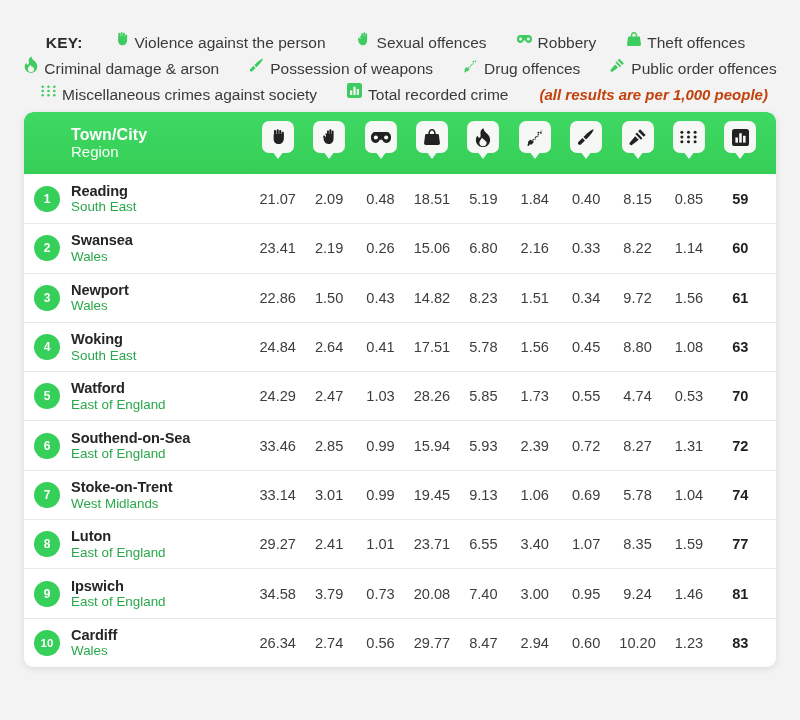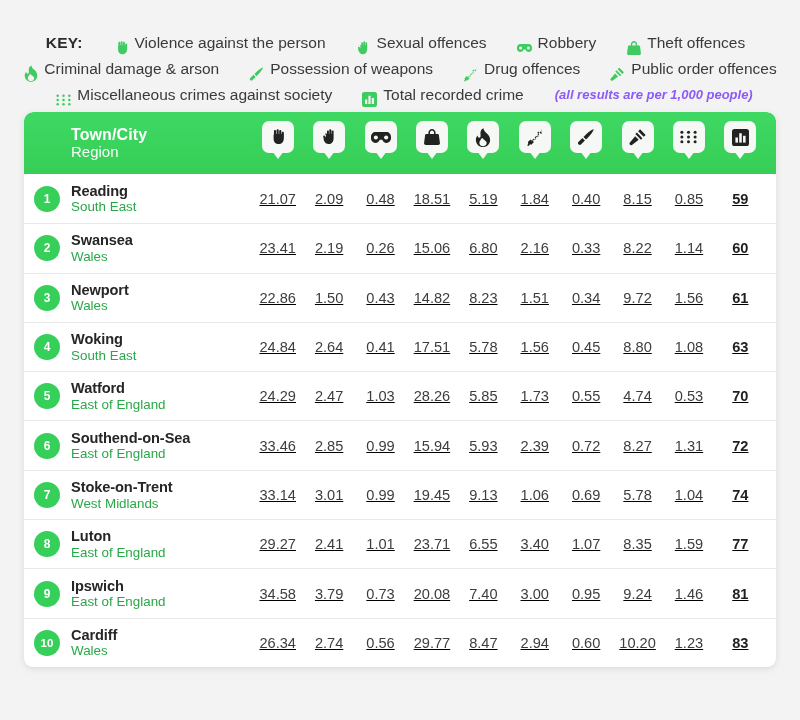--- a/index.html
+++ b/index.html
@@ -28,38 +28,38 @@
   }
   .key-label{
     font-weight:bold;
     font-size:15.5px;
     color:#2c2c2c;
     margin-right:10px;
     letter-spacing:.2px;
   }
   .key-item{
     display:inline-flex;
-    align-items:flex-end;
+    align-items:flex-start;
     margin:0 9px;
     font-size:15.5px;
     color:#3a3a3a;
     white-space:nowrap;
   }
   .key-item .kicon{
     margin-right:6px;
     display:inline-flex;
     align-items:center;
     justify-content:center;
     width:15px;height:17px;
   }
   .key-note{
     font-style:italic;
     font-weight:bold;
-    font-size:13px;
-    color:#8b5cf6;
+    font-size:15px;
+    color:#c2410c;
     margin-left:10px;
     white-space:nowrap;
   }
 
   
   .card{
     position:absolute;
     left:24px; top:112px;
     width:752px;
     background:#ffffff;
@@ -137,21 +137,21 @@
   }
   .rank.wide{font-size:11.5px;}
   .names{line-height:1.14;}
   .names .town{
     display:block;font-size:14.6px;font-weight:bold;color:#262626;
     letter-spacing:-.1px;
   }
   .names .region{
     display:block;font-size:13.4px;color:#2aa749;
   }
-  .vals{flex:1;display:flex;align-items:center;padding-right:10px;box-sizing:border-box;text-decoration:underline;}
+  .vals{flex:1;display:flex;align-items:center;padding-right:10px;box-sizing:border-box;}
   .val{
     flex:1;text-align:center;
     font-size:14.6px;color:#3d3d3d;
   }
   .val.total{font-weight:bold;color:#1f1f1f;}
 </style>
 </head>
 <body>
 
 <div class="page">

